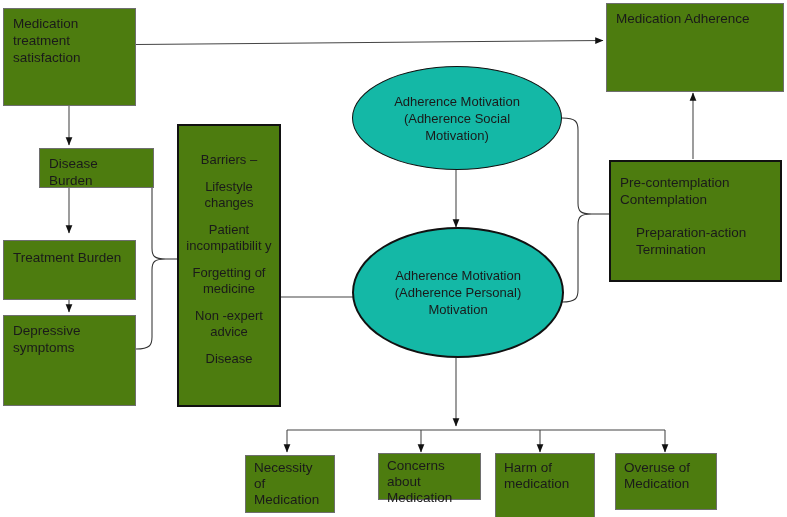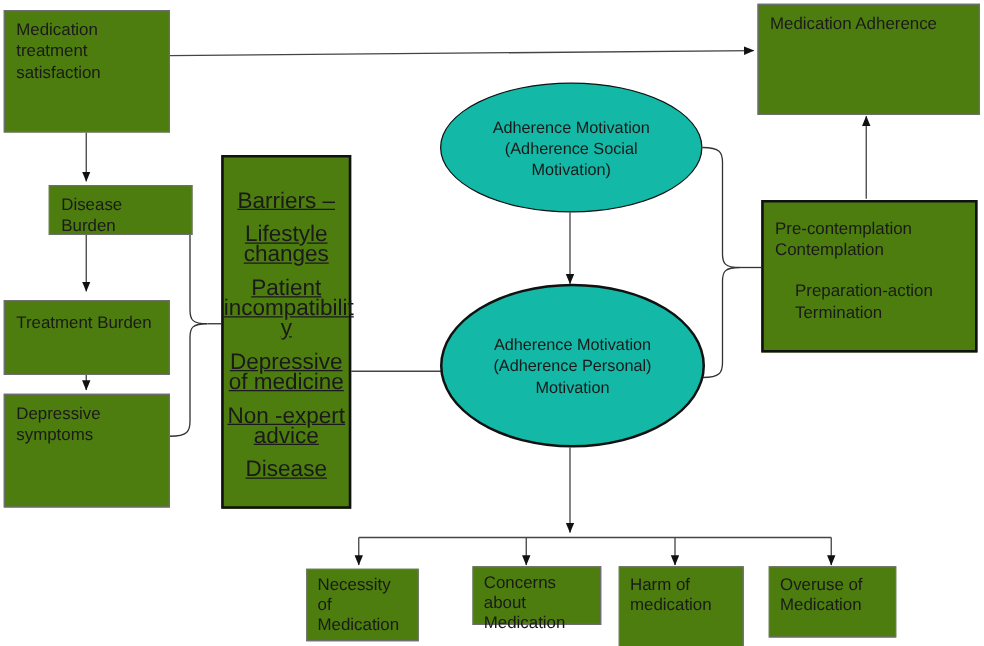--- a/index.html
+++ b/index.html
@@ -11,21 +11,21 @@
   .box{border:1px solid #6e6e6e;}
   .box.thick{border:2px solid #111111;}
   .txt{position:absolute;box-sizing:border-box;white-space:pre-line;}
   .lbl-tl{left:0;top:0;padding:6px 9px;font-size:13.5px;line-height:17px;text-align:left;}
   .ellipse{position:absolute;box-sizing:border-box;border:1.5px solid #111111;
            border-radius:50%;background:#14b8a6;display:flex;align-items:center;
            justify-content:center;}
   .ellipse.heavy{border-width:2.4px;}
   .ellipse .inner{font-size:13px;line-height:17px;text-align:center;white-space:pre-line;}
   .barriers-list{position:absolute;left:0;top:0;width:100%;text-align:center;
-                 font-size:18px;line-height:16px;padding-top:26px;text-decoration:underline;}
+                 font-size:13px;line-height:16px;padding-top:26px;}
   .barriers-list div{margin-bottom:11px;}
 </style>
 </head>
 <body>
 
 <div id="stage">
 
   <svg class="edges" viewBox="0 0 787 517" xmlns="http://www.w3.org/2000/svg">
     <defs>
       <marker id="arw" markerWidth="9" markerHeight="9" refX="7.4" refY="3.4" orient="auto" markerUnits="strokeWidth">
@@ -92,21 +92,21 @@
   </div>
 
   <div class="node box thick" style="left:177px;top:124px;width:104px;height:283px;">
     <div class="barriers-list">
       <div>Barriers –</div>
       <div>Lifestyle
 changes</div>
       <div>Patient
 incompatibilit
 y</div>
-      <div>Depressive of
+      <div>Forgetting of
 medicine</div>
       <div>Non -expert
 advice</div>
       <div>Disease</div>
     </div>
   </div>
 
   <div class="ellipse" style="left:352px;top:66px;width:210px;height:104px;">
     <div class="inner">Adherence Motivation
 (Adherence Social

